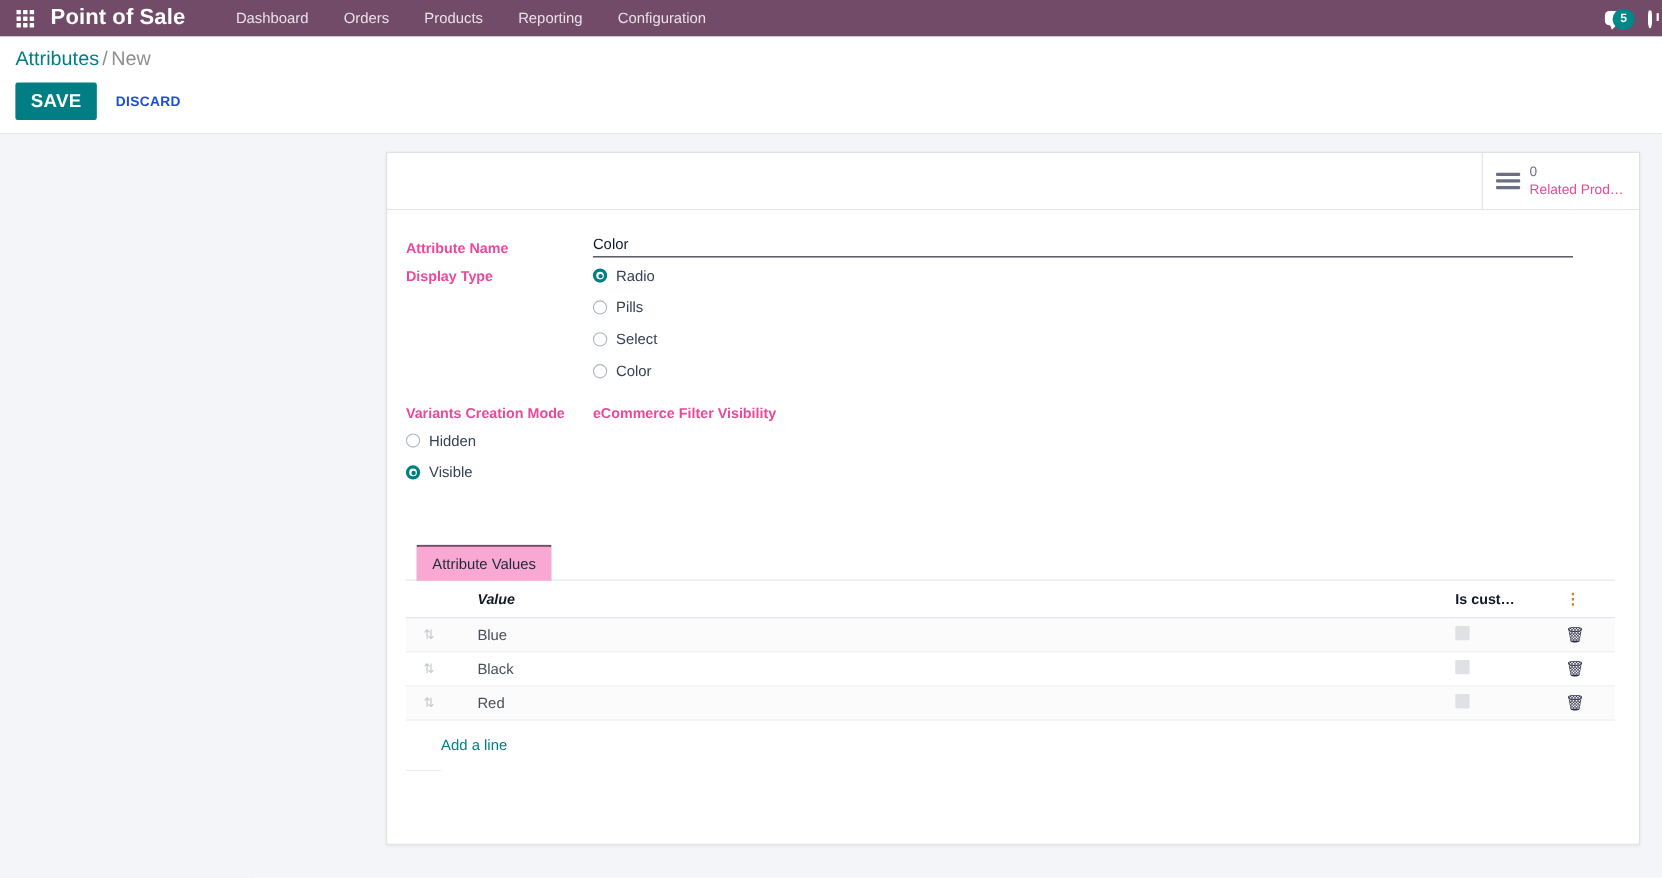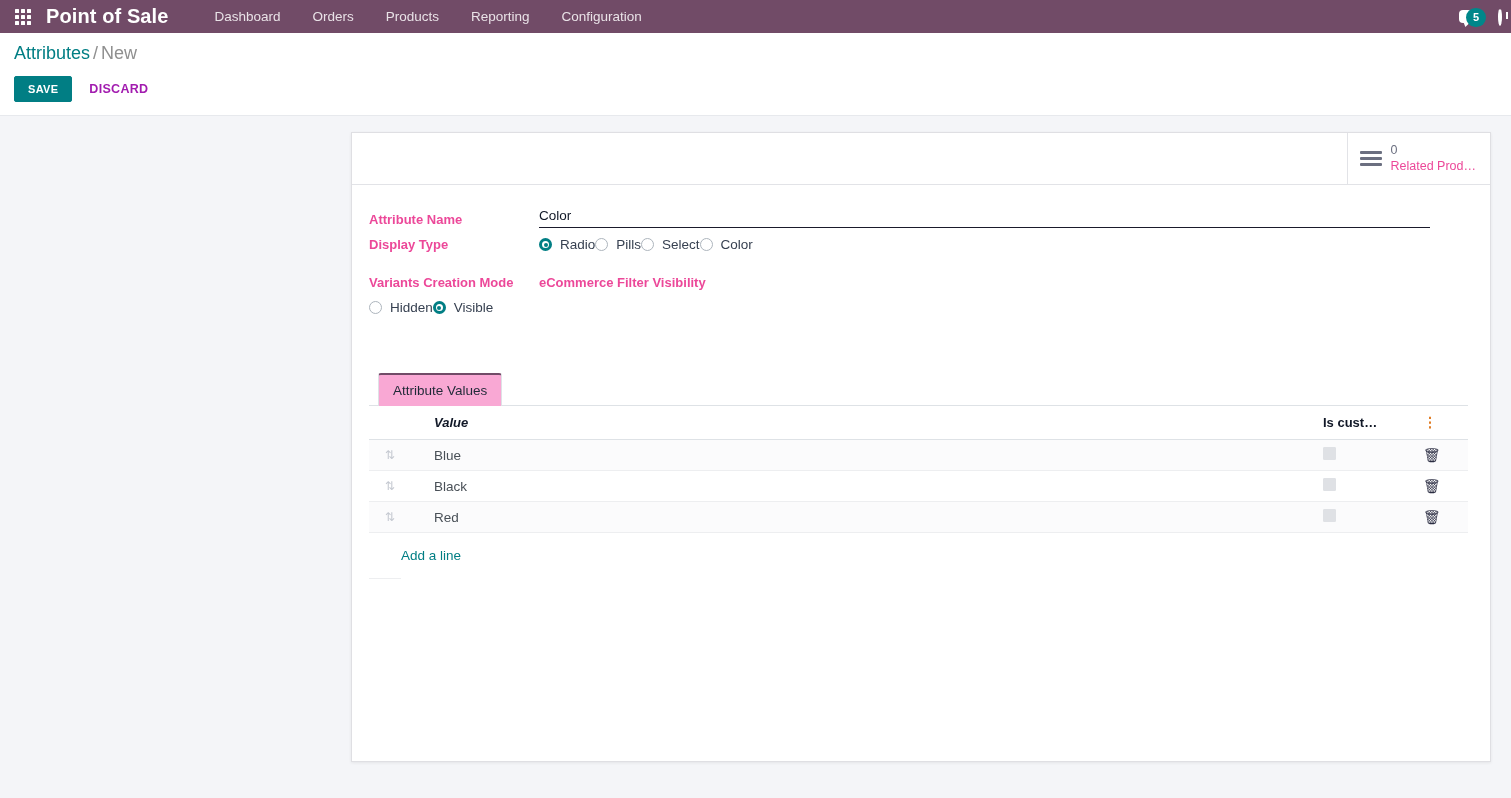--- a/index.html
+++ b/index.html
@@ -53,25 +53,25 @@
 
   
   .control-panel { background: #ffffff; padding: 10px 16px 12px 14px; border-bottom: 1px solid #e7e9ed; }
   .breadcrumb { font-size: 18px; margin-bottom: 11px; }
   .breadcrumb .bc-link { color: #017e84; cursor: pointer; }
   .breadcrumb .bc-sep { color: #8f8f8f; margin: 0 3px; }
   .breadcrumb .bc-current { color: #8f8f8f; }
   .cp-buttons { display: flex; align-items: center; gap: 4px; }
   .btn-save {
     background: #017e84; color: #ffffff; border: 1px solid #017e84;
-    font-size: 11px; font-weight: bold; letter-spacing: .3px;
+    font-size: 17px; font-weight: bold; letter-spacing: .3px;
     padding: 6px 13px; border-radius: 2px; cursor: pointer;
   }
   .btn-discard {
-    background: transparent; color: #a21caf; border: 1px solid transparent;
+    background: transparent; color: #1d4ed8; border: 1px solid transparent;
     font-size: 12.5px; font-weight: bold; letter-spacing: .3px;
     padding: 6px 12px; border-radius: 2px; cursor: pointer;
   }
 
   
   .sheet-wrap { padding: 16px 0 0 0; }
   .sheet {
     width: 1140px; margin-left: 351px; background: #ffffff;
     border: 1px solid #dfdfe3; box-shadow: 0 1px 3px rgba(0,0,0,.07);
     min-height: 630px;
@@ -91,21 +91,21 @@
   .form-grid { display: grid; grid-template-columns: 170px 1fr; row-gap: 0; }
   .f-label {
     font-size: 13px; font-weight: bold; color: #ec4899; padding: 5px 0 0 0; line-height: 20px;
   }
   .f-field { padding: 0; }
   .text-input {
     border: none; border-bottom: 1px solid #1a1a2b; background: transparent;
     font-size: 13.5px; color: #111827; width: 891px; padding: 3px 0 4px 0; outline: none;
     font-family: "Liberation Sans", sans-serif;
   }
-  .radio-group { display: flex; flex-direction: row; }
+  .radio-group { display: flex; flex-direction: column; }
   .radio-row { display: flex; align-items: center; gap: 8px; height: 29px; cursor: pointer; }
   .radio {
     width: 13px; height: 13px; border-radius: 50%; border: 1px solid #adb5bd;
     background: #ffffff; display: inline-block; flex: 0 0 auto; position: relative;
   }
   .radio.checked { border: 3px solid #017e84; background: #ffffff; }
   .radio.checked::after {
     content: ""; position: absolute; left: 1.5px; top: 1.5px; width: 4px; height: 4px;
     border-radius: 50%; background: #017e84;
   }

